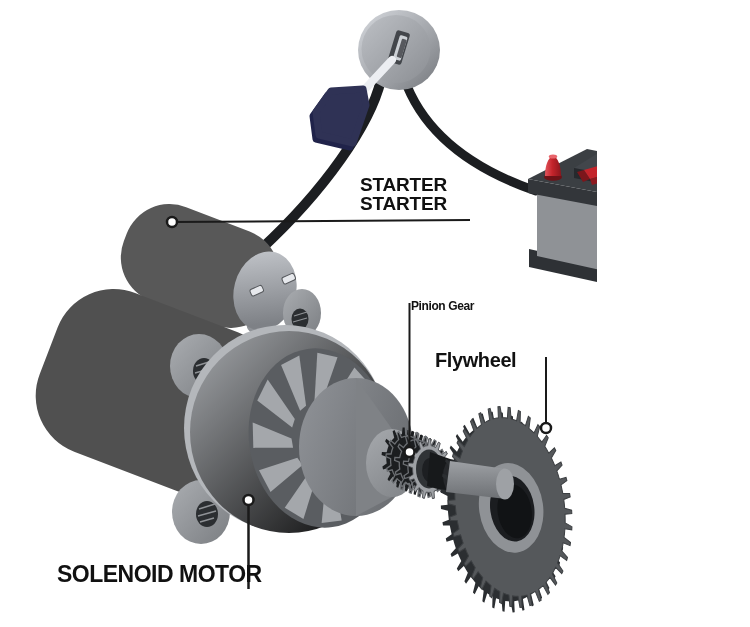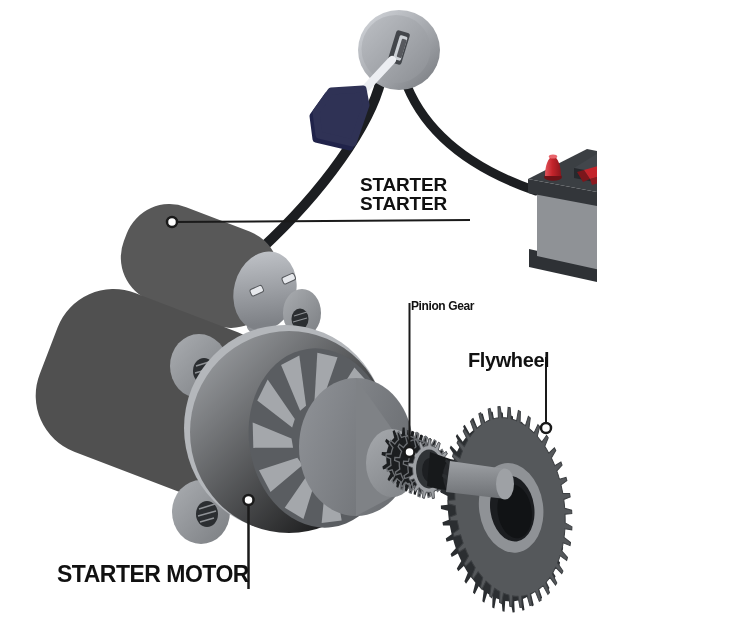--- a/index.html
+++ b/index.html
@@ -2,21 +2,21 @@
 <html><head>
 <meta charset="utf-8">
 <style>
   html,body{margin:0;padding:0;background:#ffffff;}
   #stage{position:relative;width:597px;height:627px;background:#ffffff;overflow:hidden;
          font-family:"Liberation Sans", sans-serif;}
   #art{position:absolute;left:0;top:0;}
   .lbl{position:absolute;color:#111111;font-weight:700;line-height:1.02;white-space:pre;}
   .lbl-solenoid{left:360px;top:175px;font-size:19px;letter-spacing:-0.2px;}
   .lbl-pinion{left:411px;top:300px;font-size:12px;letter-spacing:-0.4px;}
-  .lbl-flywheel{left:468px;top:350px;font-size:20px;letter-spacing:-0.4px;}
+  .lbl-flywheel{left:435px;top:350px;font-size:20px;letter-spacing:-0.4px;}
   .lbl-motor{left:57px;top:563px;font-size:23px;letter-spacing:-0.5px;}
 </style>
 </head>
 <body>
 
 <div id="stage">
   <svg id="art" width="750" height="627" viewBox="0 0 750 627">
     <defs>
       <linearGradient id="gCircleO" x1="0" y1="0" x2="1" y2="1">
         <stop offset="0" stop-color="#d6d9de"></stop>
@@ -215,14 +215,14 @@
       <circle cx="172" cy="222" r="5" fill="#ffffff" stroke-width="2.5"></circle>
       <circle cx="409.5" cy="452" r="5" fill="#ffffff" stroke-width="2.5"></circle>
       <circle cx="546" cy="428" r="5" fill="#ffffff" stroke-width="2.5"></circle>
       <circle cx="248.5" cy="500" r="5" fill="#ffffff" stroke-width="2.5"></circle>
     </g>
   </svg>
 
   <div class="lbl lbl-solenoid"><span>STARTER</span><br><span>STARTER</span></div>
   <div class="lbl lbl-pinion">Pinion Gear</div>
   <div class="lbl lbl-flywheel">Flywheel</div>
-  <div class="lbl lbl-motor">STARTER MOTOR</div>
+  <div class="lbl lbl-motor">SOLENOID MOTOR</div>
 </div>
 
 </body></html>

